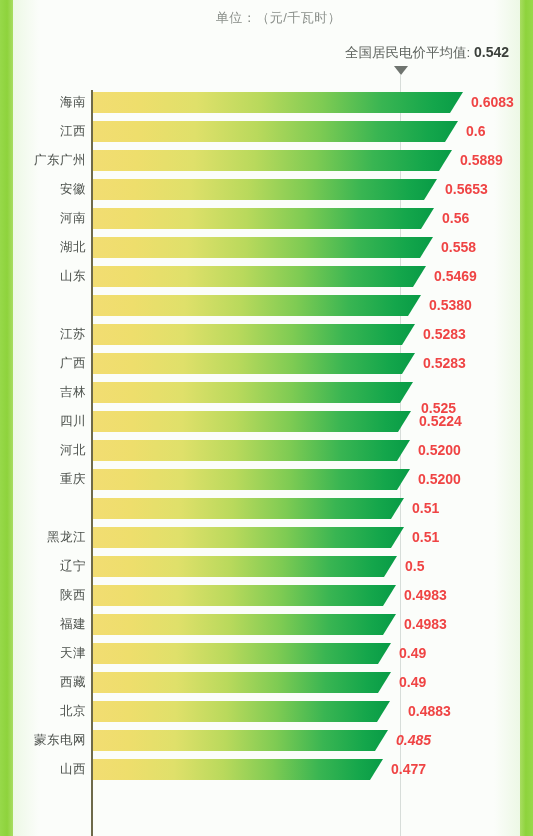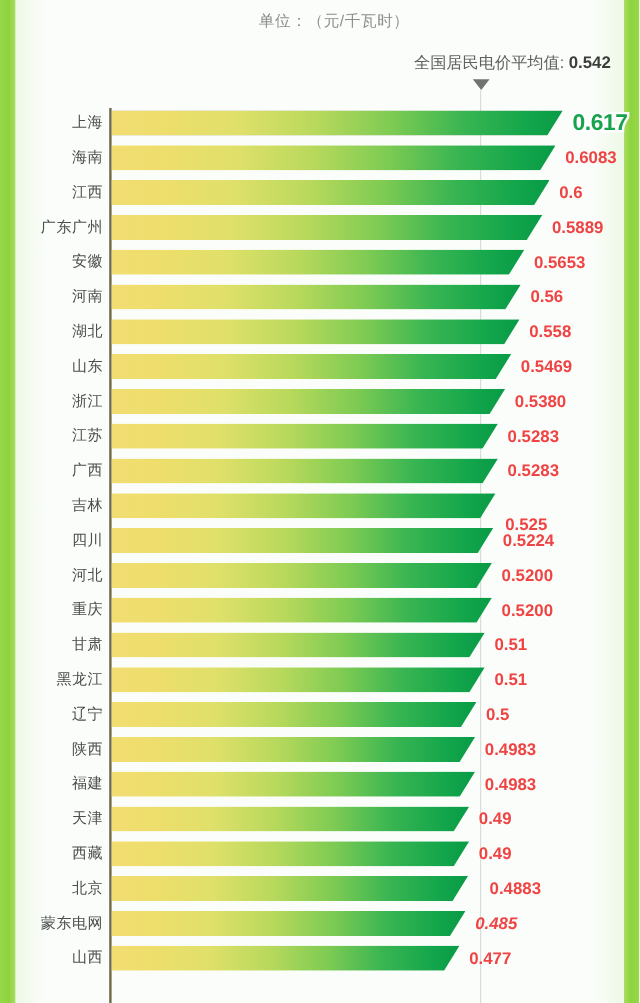--- a/index.html
+++ b/index.html
@@ -182,27 +182,20 @@
   <div class="avg-annotation">
     <span>全国居民电价平均值: </span><span class="avg-value">0.542</span>
   </div>
 
   <div class="avg-marker"></div>
   <div class="avg-line"></div>
 
   <div class="axis"></div>
 
   <div class="rows" id="rows">
-      <div class="row is-top">
-        <div class="row-label">上海</div>
-        <div class="bar-wrap" style="width: 376px;">
-          <div class="bar"></div>
-        </div>
-        <div class="bar-value" style="left: 477px;">0.617</div>
-      </div>
       <div class="row">
         <div class="row-label">海南</div>
         <div class="bar-wrap" style="width: 370px;">
           <div class="bar"></div>
         </div>
         <div class="bar-value" style="left: 471px;">0.6083</div>
       </div>
       <div class="row">
         <div class="row-label">江西</div>
         <div class="bar-wrap" style="width: 365px;">
@@ -239,21 +232,20 @@
         <div class="bar-value" style="left: 441px;">0.558</div>
       </div>
       <div class="row">
         <div class="row-label">山东</div>
         <div class="bar-wrap" style="width: 333px;">
           <div class="bar"></div>
         </div>
         <div class="bar-value" style="left: 434px;">0.5469</div>
       </div>
       <div class="row">
-        <div class="row-label">浙江</div>
         <div class="bar-wrap" style="width: 328px;">
           <div class="bar"></div>
         </div>
         <div class="bar-value" style="left: 429px;">0.5380</div>
       </div>
       <div class="row">
         <div class="row-label">江苏</div>
         <div class="bar-wrap" style="width: 322px;">
           <div class="bar"></div>
         </div>
@@ -288,21 +280,20 @@
         <div class="bar-value" style="left: 418px;">0.5200</div>
       </div>
       <div class="row">
         <div class="row-label">重庆</div>
         <div class="bar-wrap" style="width: 317px;">
           <div class="bar"></div>
         </div>
         <div class="bar-value" style="left: 418px;">0.5200</div>
       </div>
       <div class="row">
-        <div class="row-label">甘肃</div>
         <div class="bar-wrap" style="width: 311px;">
           <div class="bar"></div>
         </div>
         <div class="bar-value" style="left: 412px;">0.51</div>
       </div>
       <div class="row">
         <div class="row-label">黑龙江</div>
         <div class="bar-wrap" style="width: 311px;">
           <div class="bar"></div>
         </div>

